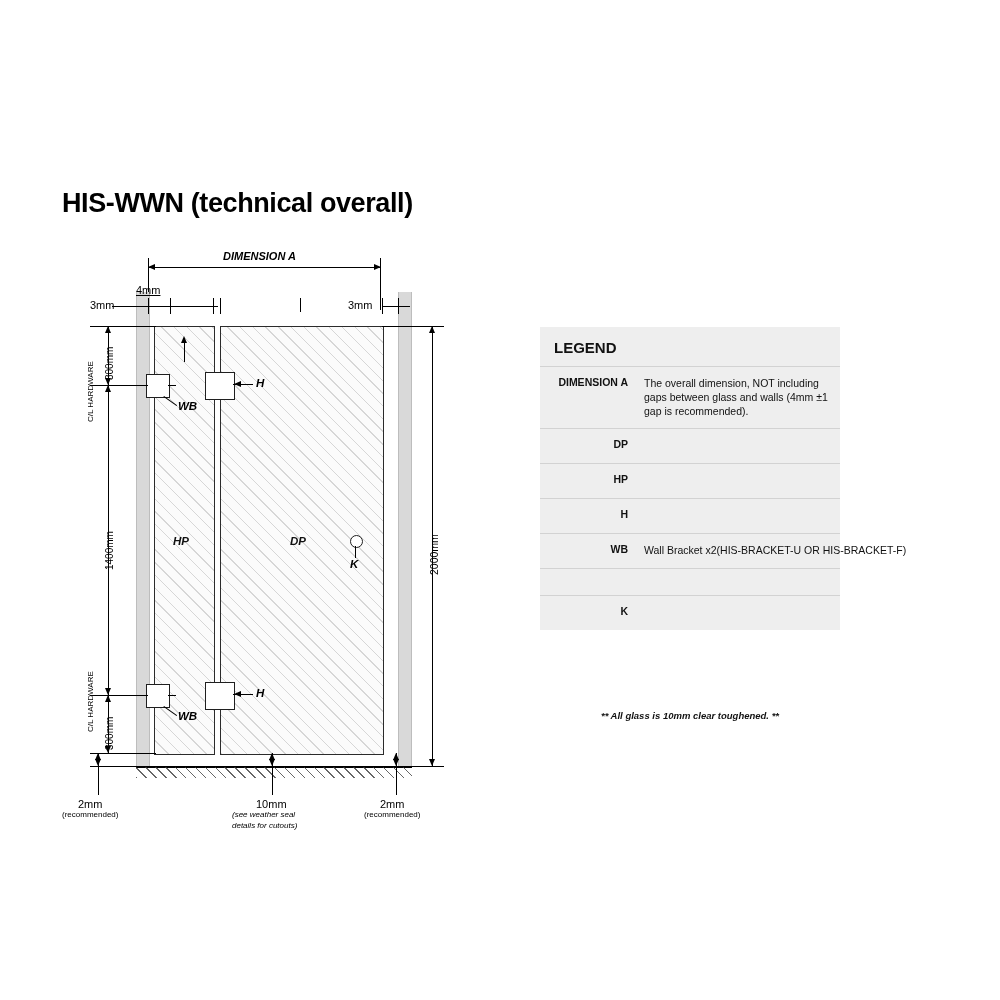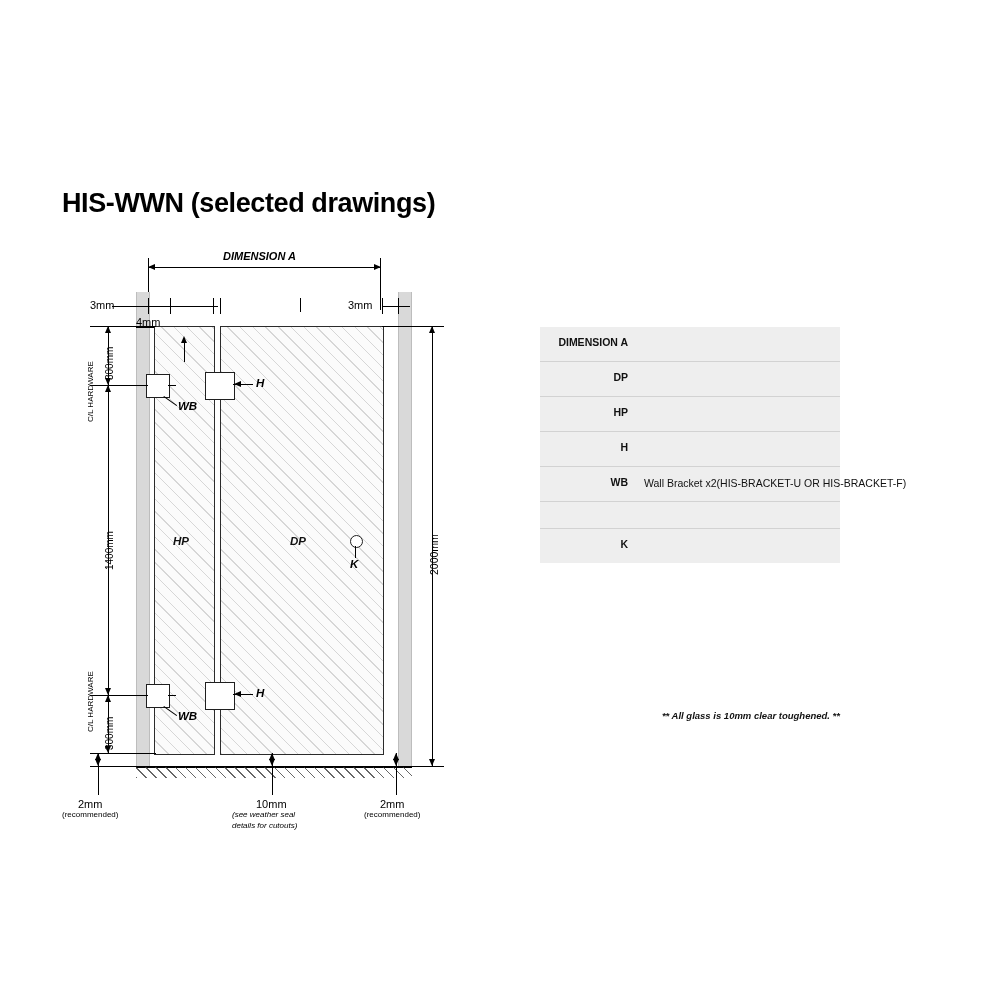--- a/index.html
+++ b/index.html
@@ -182,31 +182,31 @@
     flex: 1 1 auto;
     white-space: nowrap;
   }
   .legend-val.wrap { white-space: normal; }
   .legend-row.empty { min-height: 26px; }
   #legend-note {
     position: absolute;
     left: 540px;
     top: 710px;
     width: 300px;
-    text-align: right;
+    text-align: center;
     font-size: 9.5px;
     font-style: italic;
     font-weight: bold;
     color: #111;
   }
 </style>
 </head>
 <body>
 
-<div id="page-title">HIS-WWN (selected drawings)</div>
+<div id="page-title">HIS-WWN (technical overall)</div>
 
 <div id="drawing">
 
   <div class="line vline" style="left:88px; top:8px; height:52px;"></div>
   <div class="line vline" style="left:320px; top:8px; height:52px;"></div>
   <div class="line hline" style="left:88px; top:17px; width:233px;"></div>
   <div class="arrow arr-left" style="left:88px; top:14px;"></div>
   <div class="arrow arr-right" style="left:314px; top:14px;"></div>
   <div class="lbl lbl-italic" style="left:163px; top:0px; font-size:11px; font-weight:600;">DIMENSION A</div>
 
@@ -215,21 +215,21 @@
 
   <div class="line hline" style="left:88px; top:56px; width:22px;"></div>
   <div class="line vline" style="left:88px; top:48px; height:16px;"></div>
   <div class="line vline" style="left:110px; top:48px; height:16px;"></div>
   <div class="lbl lbl-small" style="left:30px; top:49px;">3mm</div>
   <div class="line hline" style="left:52px; top:56px; width:36px;"></div>
 
   <div class="line hline" style="left:110px; top:56px; width:48px;"></div>
   <div class="line vline" style="left:153px; top:48px; height:16px;"></div>
   <div class="line vline" style="left:160px; top:48px; height:16px;"></div>
-  <div class="lbl lbl-small" style="left:76px; top:66px;text-decoration:underline;">4mm</div>
+  <div class="lbl lbl-small" style="left:76px; top:34px;text-decoration:underline;">4mm</div>
 
   <div class="line vline" style="left:240px; top:48px; height:14px;"></div>
 
   <div class="line hline" style="left:322px; top:56px; width:28px;"></div>
   <div class="line vline" style="left:322px; top:48px; height:16px;"></div>
   <div class="line vline" style="left:338px; top:48px; height:16px;"></div>
   <div class="lbl lbl-small" style="left:288px; top:49px;">3mm</div>
 
   <div class="glass" style="left:94px; top:76px; width:59px; height:427px;"></div>
   <div class="glass" style="left:160px; top:76px; width:162px; height:427px;"></div>
@@ -313,23 +313,25 @@
   <div class="arrow arr-down" style="left:332.5px; top:509px;"></div>
   <div class="lbl lbl-small" style="left:320px; top:548px;">2mm</div>
   <div class="lbl lbl-tiny" style="left:304px; top:560px;">(recommended)</div>
 
   <div class="line vline" style="left:124px; top:90px; height:22px;"></div>
   <div class="arrow arr-up" style="left:120.5px; top:86px;"></div>
 
 </div>
 
 <div id="legend">
+  <div class="legend-title">LEGEND</div>
 
   <div class="legend-row">
     <div class="legend-key">DIMENSION A</div>
+    <div class="legend-val wrap">The overall dimension, NOT including gaps between glass and walls (4mm ±1 gap is recommended).</div>
   </div>
 
   <div class="legend-row">
     <div class="legend-key">DP</div>
   </div>
 
   <div class="legend-row">
     <div class="legend-key">HP</div>
   </div>
 

